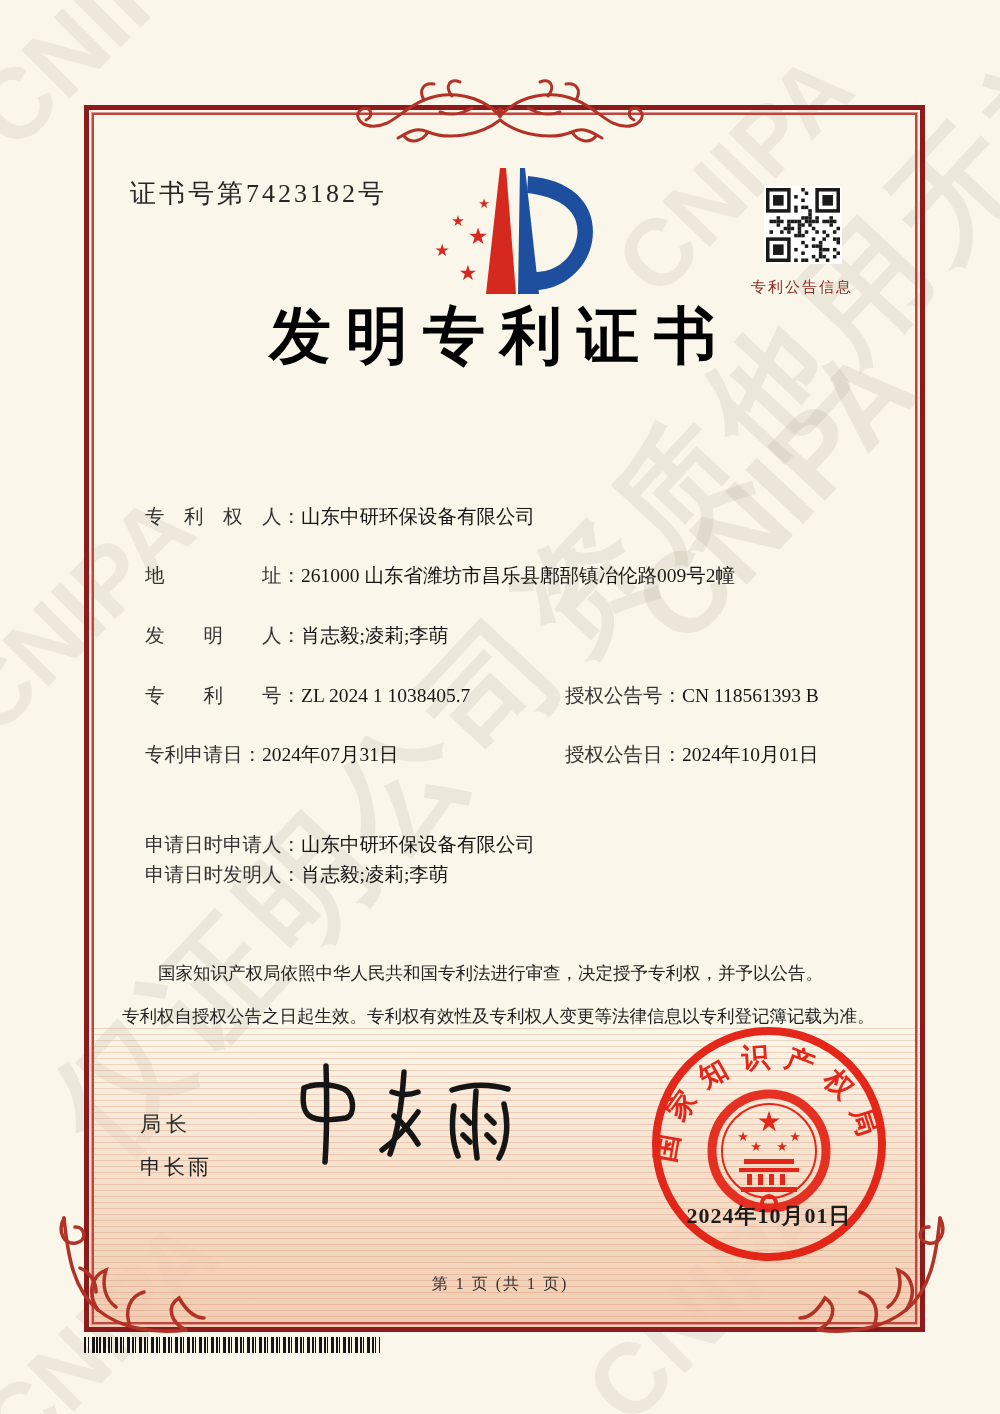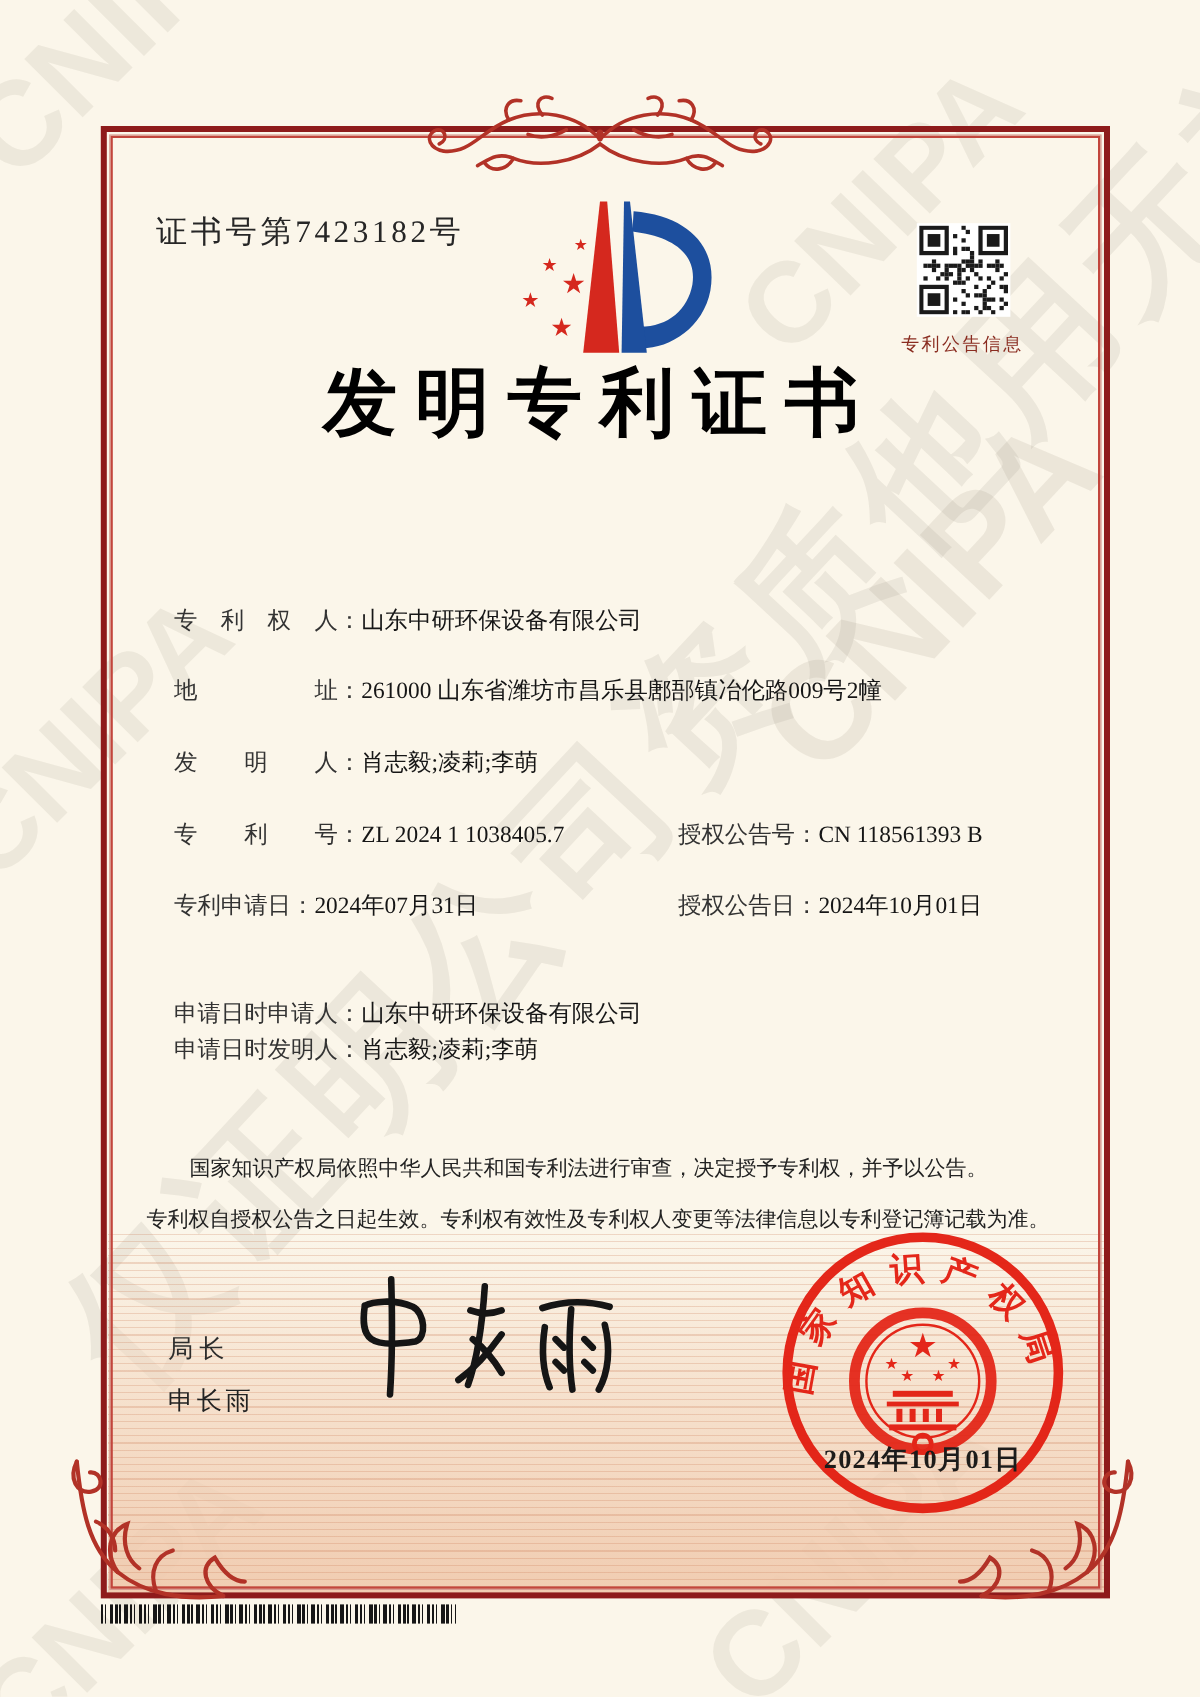--- a/index.html
+++ b/index.html
@@ -325,15 +325,16 @@
           <rect x="123" y="151" width="5" height="11"></rect>
           <rect x="134" y="151" width="5" height="11"></rect>
           <rect x="95" y="164" width="56" height="5"></rect>
         </g>
         <circle cx="123" cy="180" r="7" fill="none" stroke-width="4"></circle>
       </g>
     </svg>
     <div class="seal-date">2024年10月01日</div>
   </div>
 
+  <div class="footer">第 1 页 (共 1 页)</div>
   <div class="barcode"></div>
 
 </div>
 
 </body></html>

